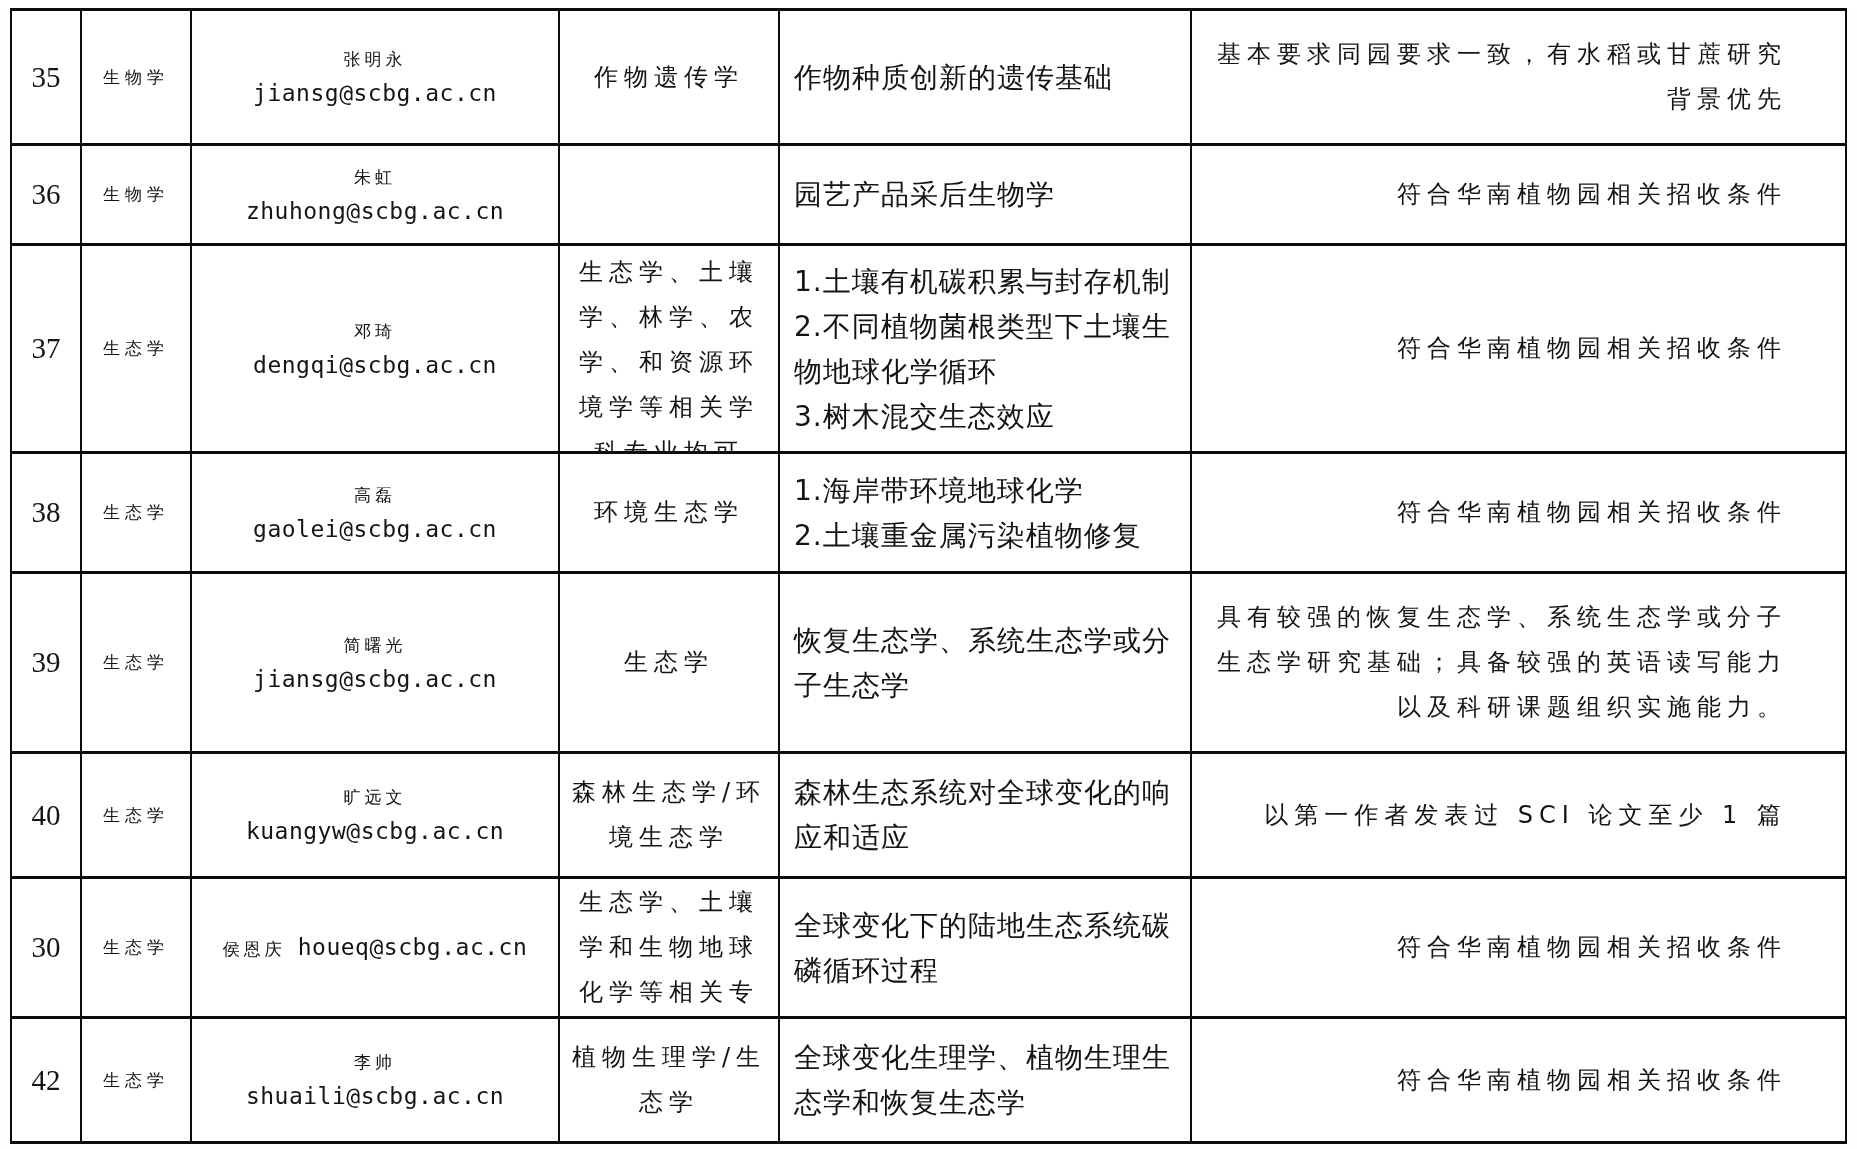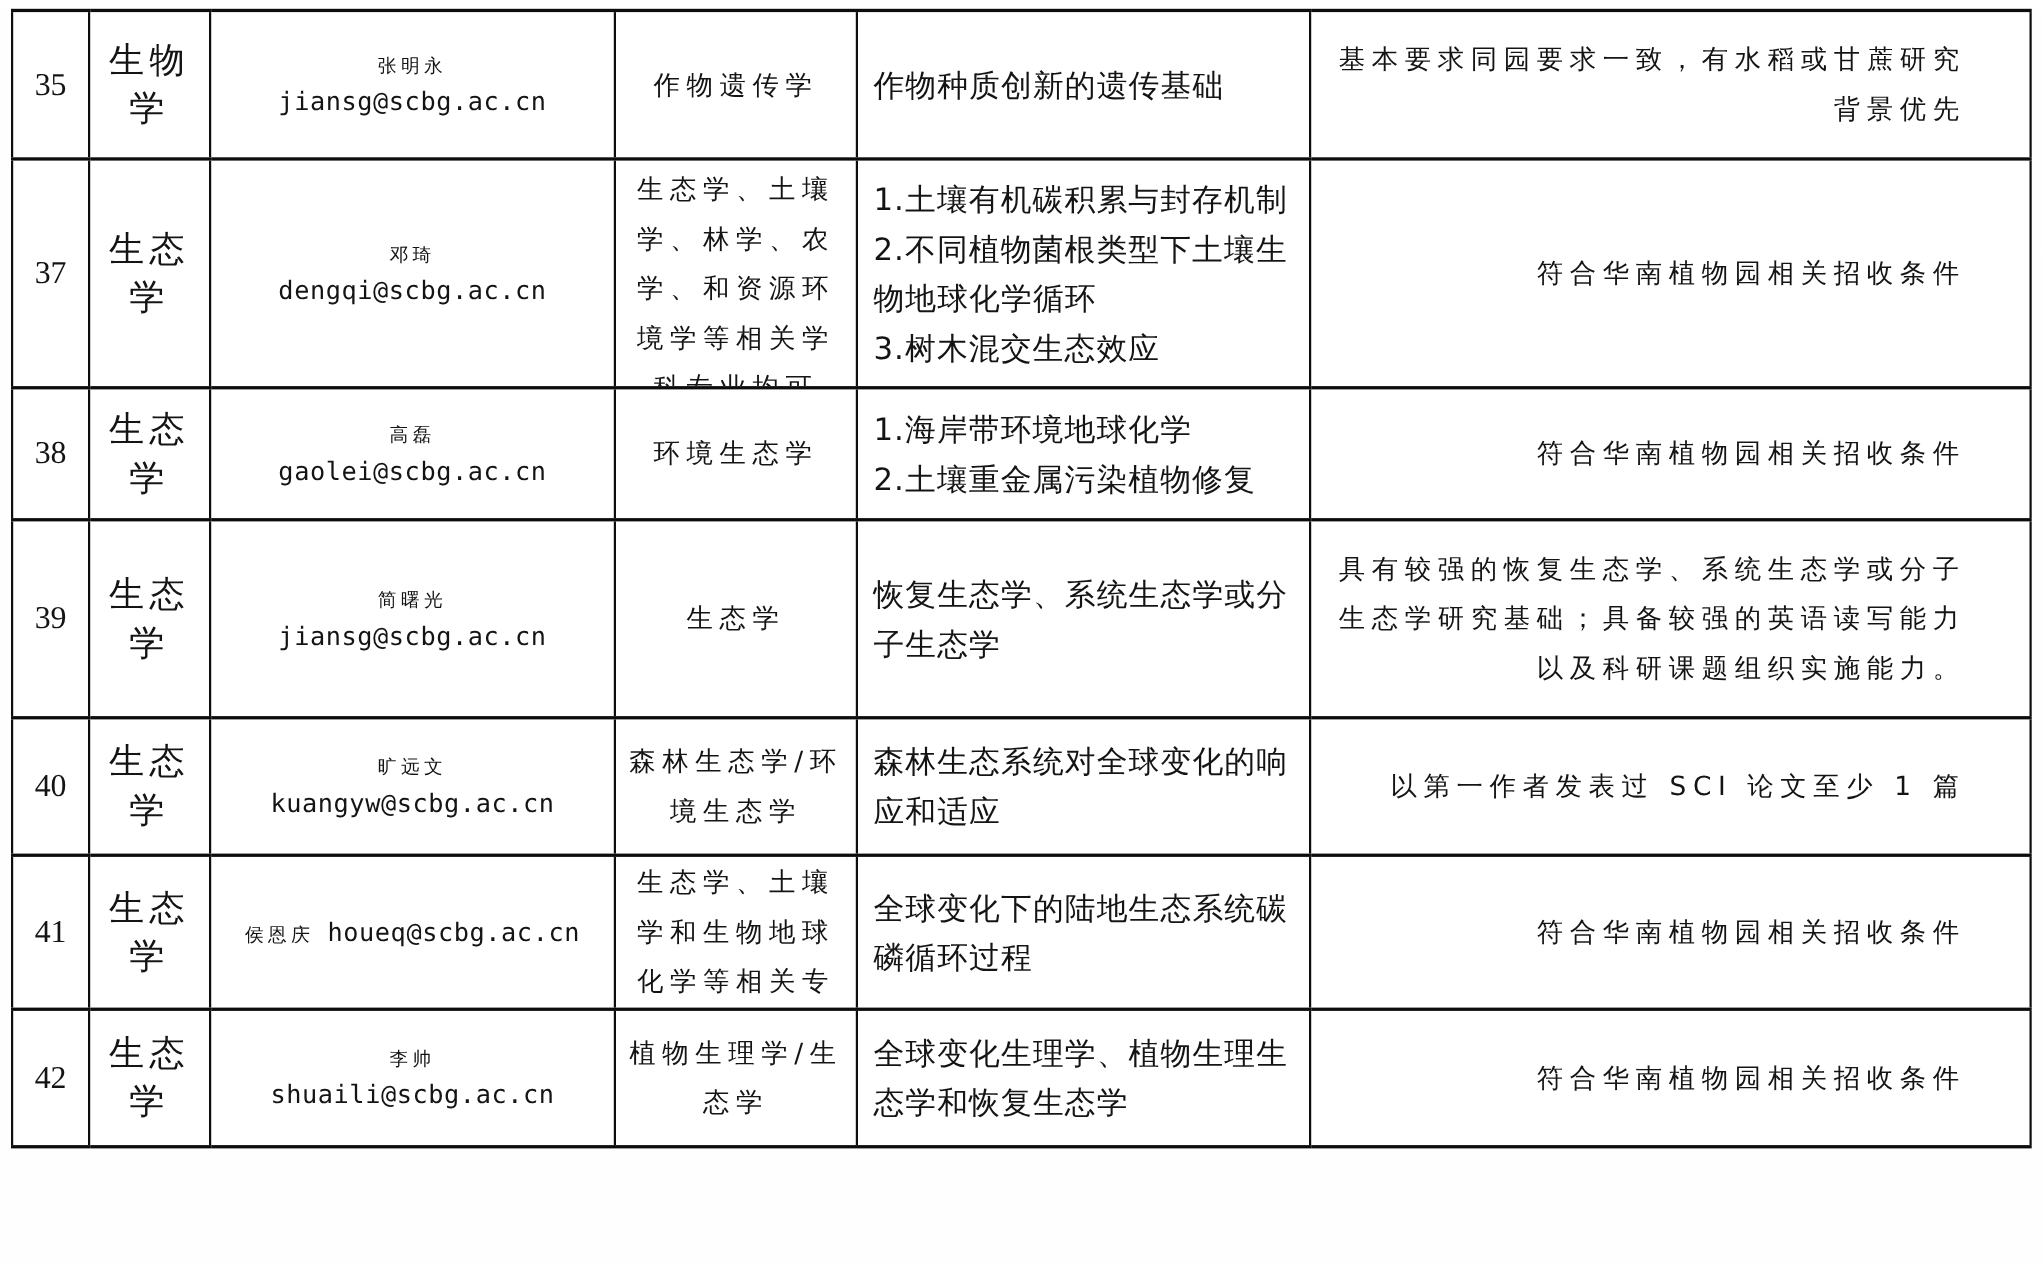--- a/index.html
+++ b/index.html
@@ -33,21 +33,21 @@
     vertical-align: middle;
     text-align: center;
     padding: 0;
     overflow: hidden;
   }
   .c-no {
     font-family: "Liberation Serif", serif;
     font-size: 29px;
   }
   .c-disc {
-    font-size: 32px;
+    font-size: 17px;
     letter-spacing: 5px;
   }
   .name-line {
     font-size: 17px;
     letter-spacing: 4px;
   }
   .email-line {
     font-family: "DejaVu Sans Mono", monospace;
     font-size: 23px;
     letter-spacing: 0.5px;
@@ -109,20 +109,35 @@
               <div><span class="name-line">张明永</span></div>
               <div class="email-line">jiansg@scbg.ac.cn</div>
             </div>
           </td>
           <td class="c-major">
             <div>作物遗传学</div>
           </td>
           <td class="c-dir">作物种质创新的遗传基础</td>
           <td class="c-req">基本要求同园要求一致，有水稻或甘蔗研究背景优先</td>
         </tr>
+        <tr style="height: 100px;">
+          <td class="c-no">36</td>
+          <td class="c-disc">生物学</td>
+          <td>
+            <div>
+              <div><span class="name-line">朱虹</span></div>
+              <div class="email-line">zhuhong@scbg.ac.cn</div>
+            </div>
+          </td>
+          <td class="c-major">
+            <div></div>
+          </td>
+          <td class="c-dir">园艺产品采后生物学</td>
+          <td class="c-req">符合华南植物园相关招收条件</td>
+        </tr>
         <tr style="height: 207px;">
           <td class="c-no">37</td>
           <td class="c-disc">生态学</td>
           <td>
             <div>
               <div><span class="name-line">邓琦</span></div>
               <div class="email-line">dengqi@scbg.ac.cn</div>
             </div>
           </td>
           <td class="c-major clip-major">
@@ -176,21 +191,21 @@
               <div class="email-line">kuangyw@scbg.ac.cn</div>
             </div>
           </td>
           <td class="c-major">
             <div>森林生态学/环境生态学</div>
           </td>
           <td class="c-dir">森林生态系统对全球变化的响应和适应</td>
           <td class="c-req">以第一作者发表过 SCI 论文至少 1 篇</td>
         </tr>
         <tr style="height: 140px;">
-          <td class="c-no">41</td>
+          <td class="c-no">30</td>
           <td class="c-disc">生态学</td>
           <td>
             <div class="inline-contact"><span class="name-line">侯恩庆</span><span class="email-line">houeq@scbg.ac.cn</span></div>
           </td>
           <td class="c-major">
             <div>生态学、土壤学和生物地球化学等相关专</div>
           </td>
           <td class="c-dir">全球变化下的陆地生态系统碳磷循环过程</td>
           <td class="c-req">符合华南植物园相关招收条件</td>
         </tr>

